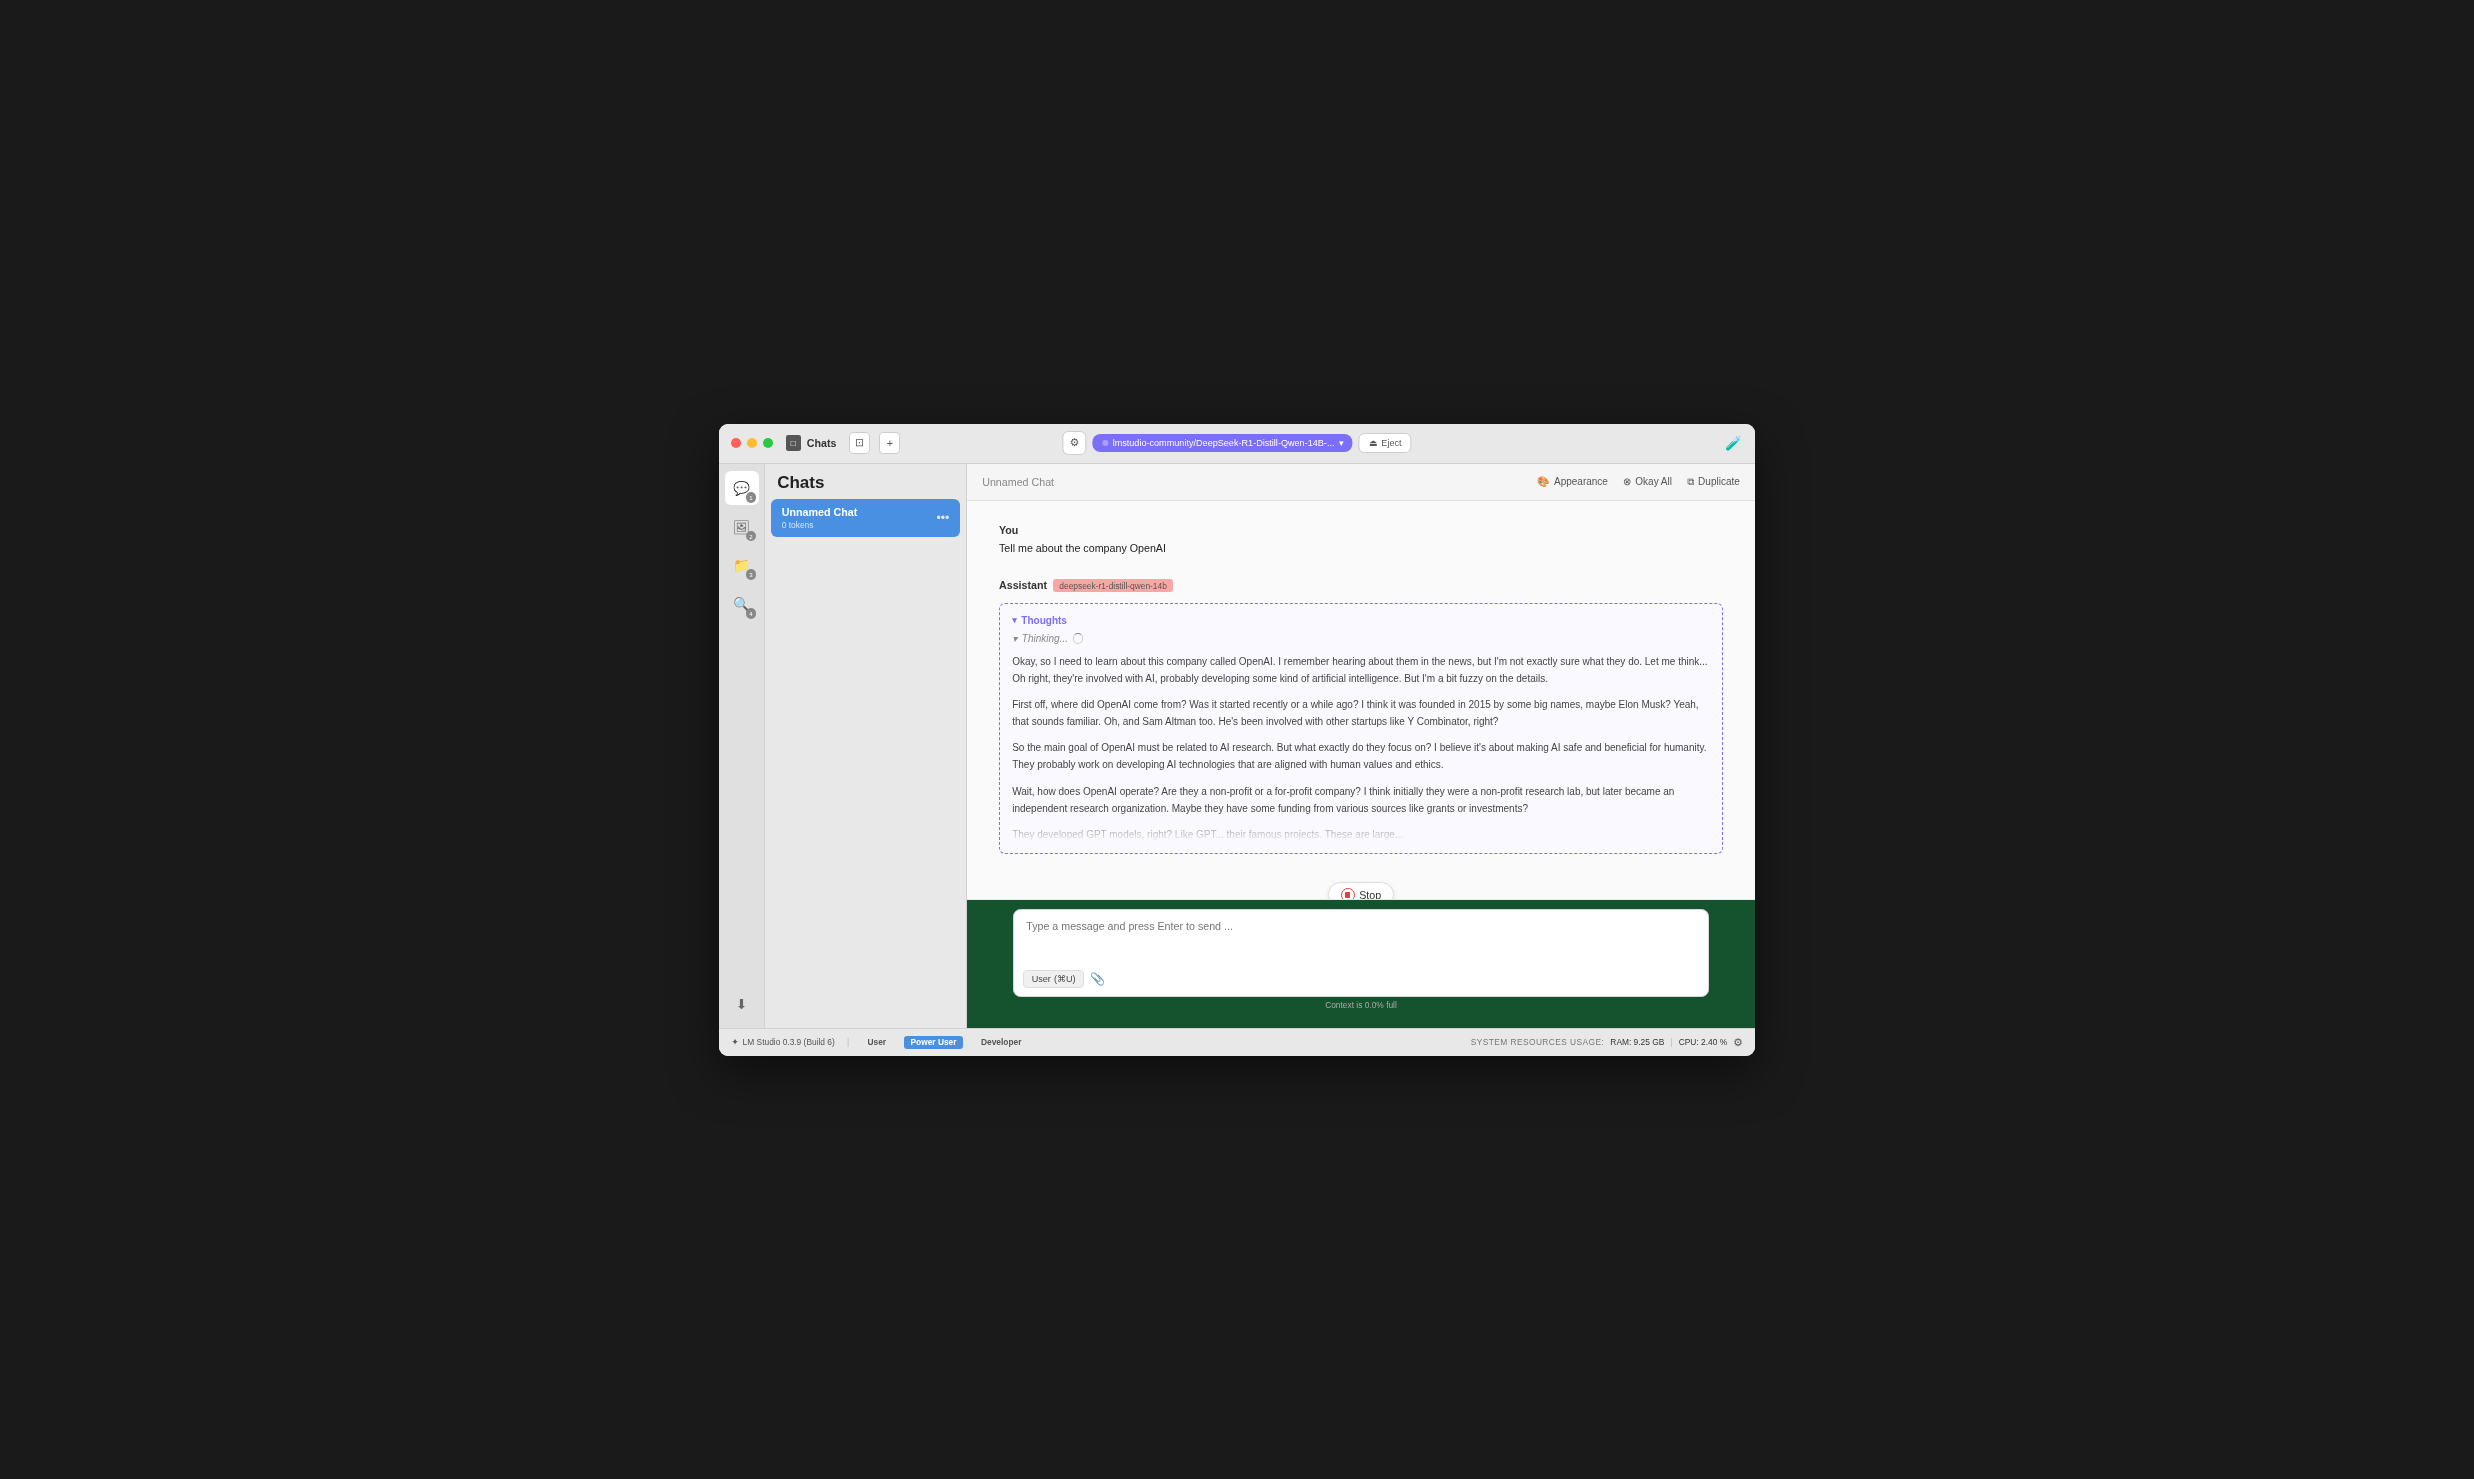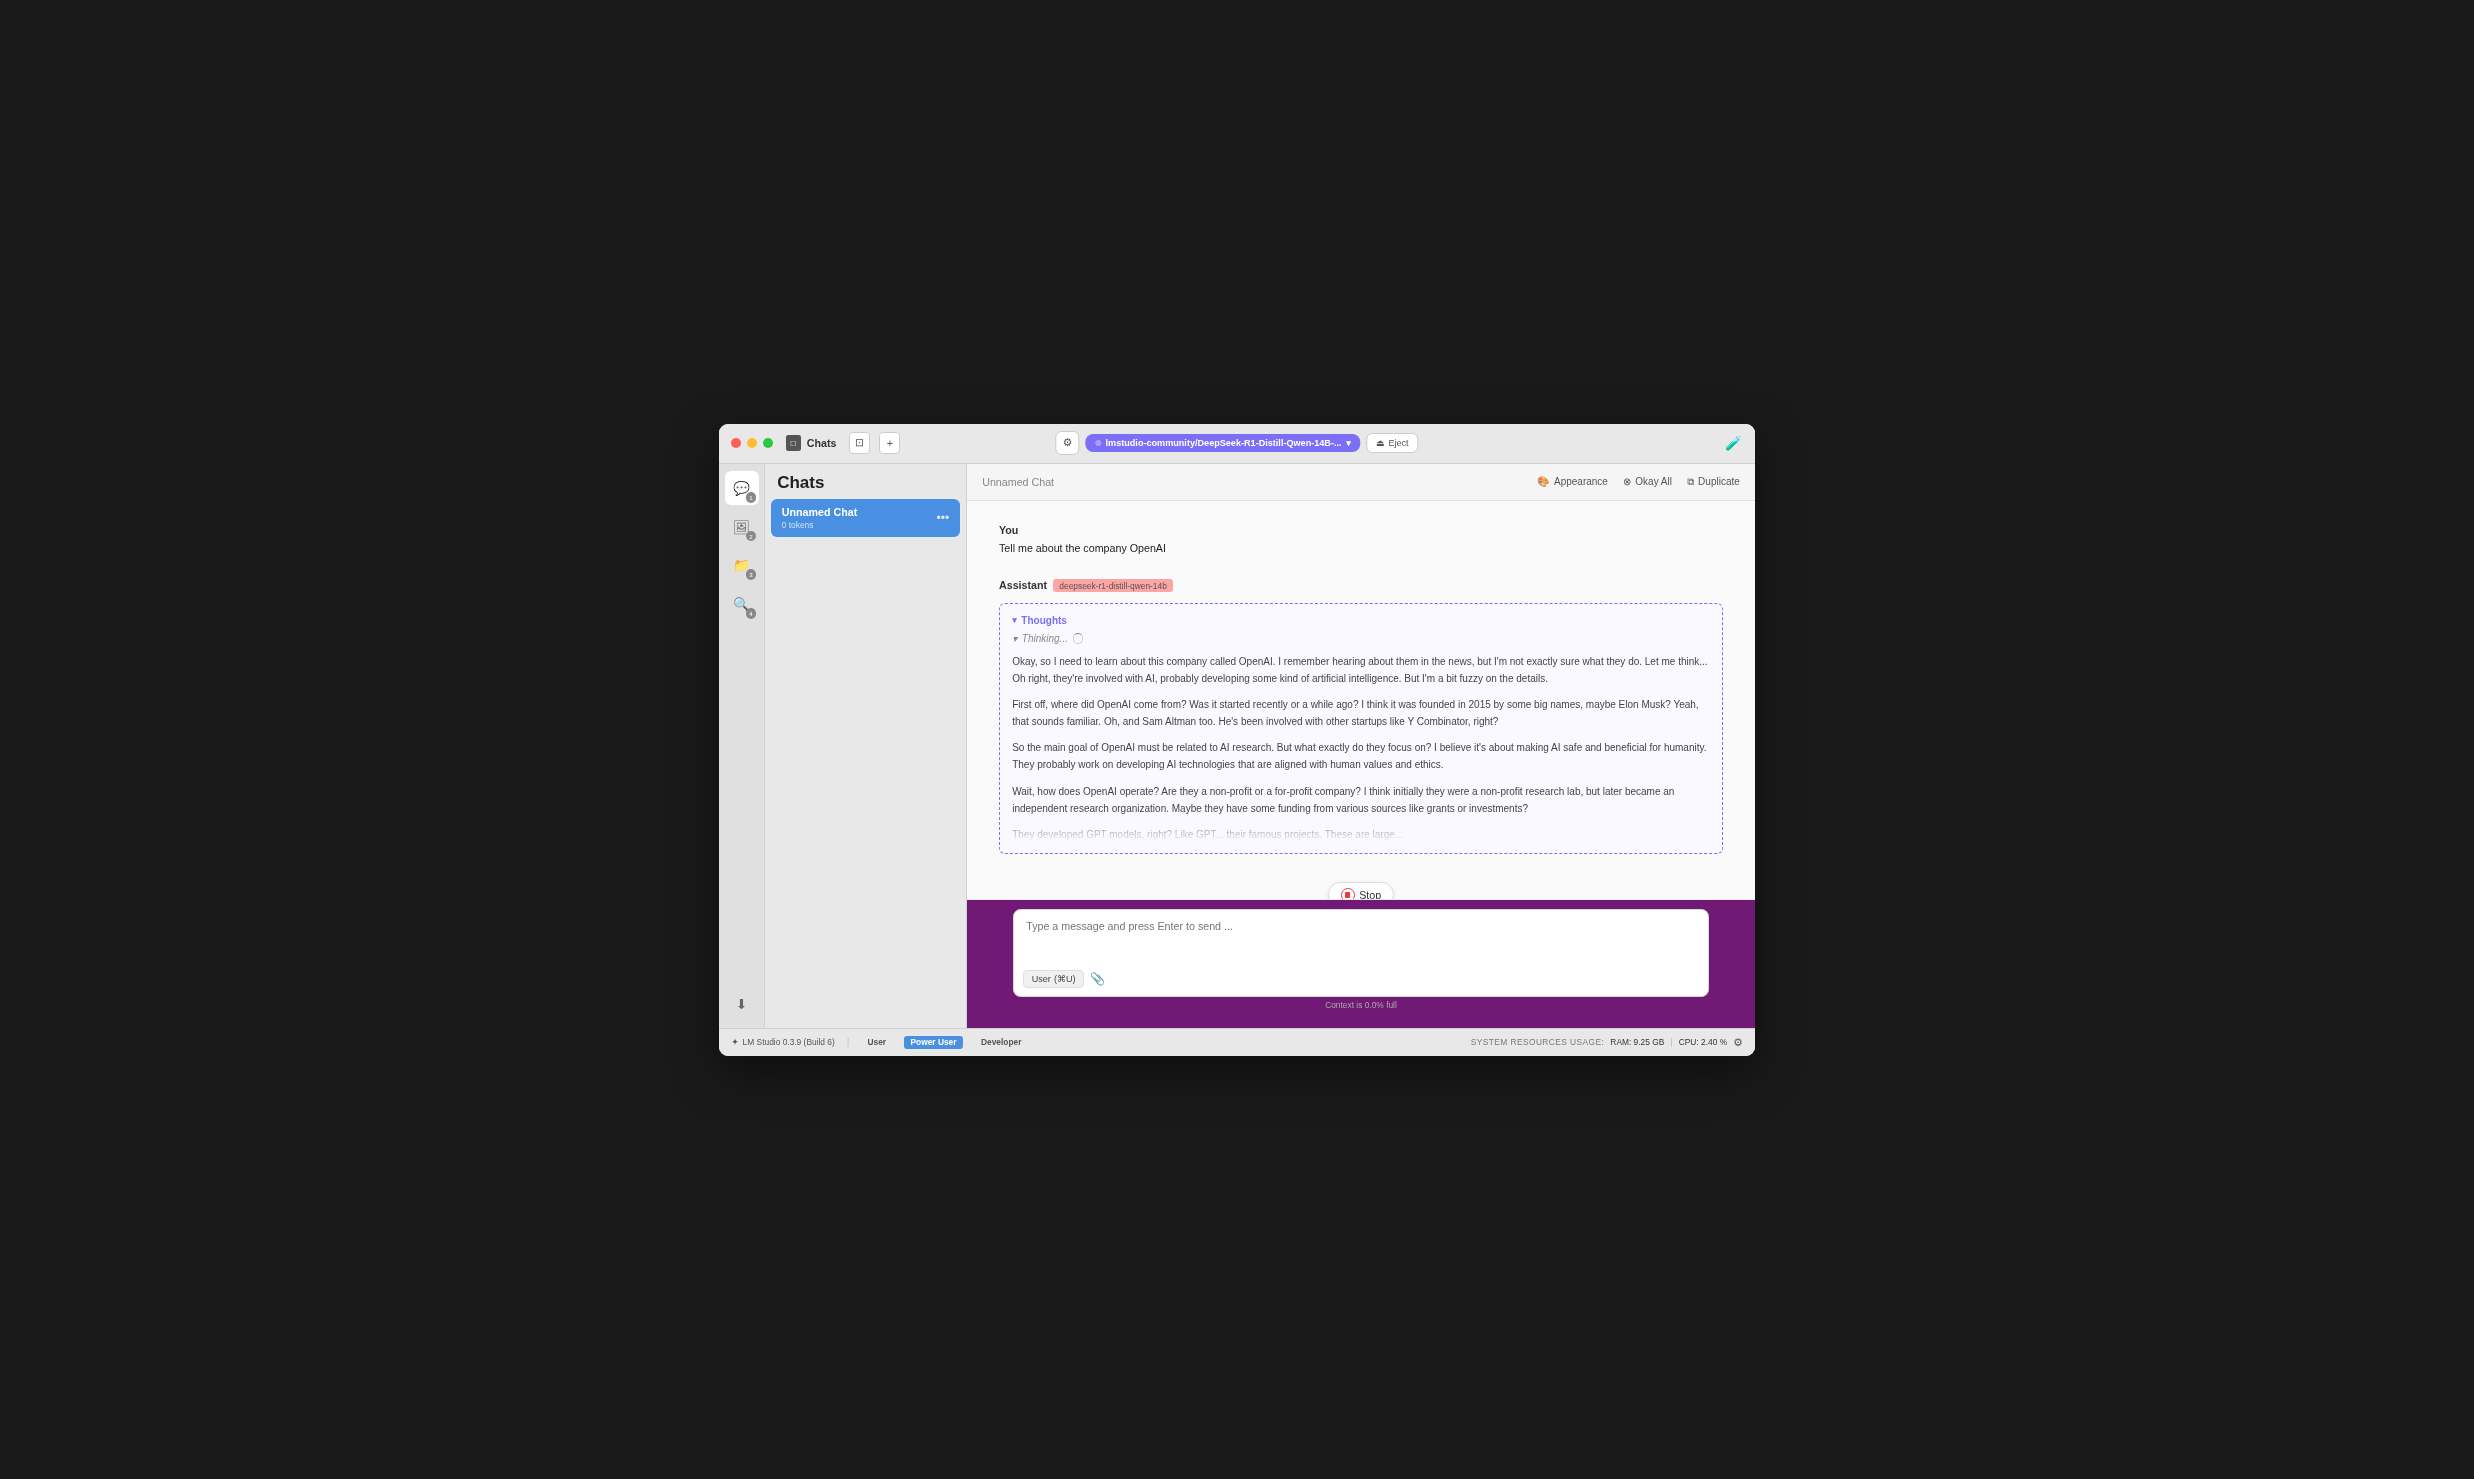--- a/index.html
+++ b/index.html
@@ -92,21 +92,21 @@
       display: flex;
       align-items: center;
       gap: 6.1px;
     }
     .model-selector {
       background: #7c6ff7;
       color: #fff;
       border-radius: 8px;
       padding: 3.8px 9.1px;
       font-size: 9.1px;
-      font-weight: 700;
+      font-weight: 400;
       display: flex;
       align-items: center;
       gap: 4.6px;
       cursor: pointer;
     }
     .model-selector-dot {
       width: 6.1px;
       height: 6.1px;
       background: #a89ff9;
       border-radius: 50%;
@@ -424,21 +424,21 @@
     .stop-btn-inner {
       width: 5.3px;
       height: 5.3px;
       background: #e53e3e;
       border-radius: 0.8px;
     }
     
     .input-area {
       padding: 9.1px 46px 12.2px;
       border-top: 0.8px solid #e8e8e8;
-      background: #701a75;
+      background: #14532d;
     }
     .input-box {
       border: 0.8px solid #d8d8d8;
       border-radius: 7.6px;
       background: #fff;
       overflow: hidden;
     }
     .input-textarea {
       width: 100%;
       min-height: 53px;

